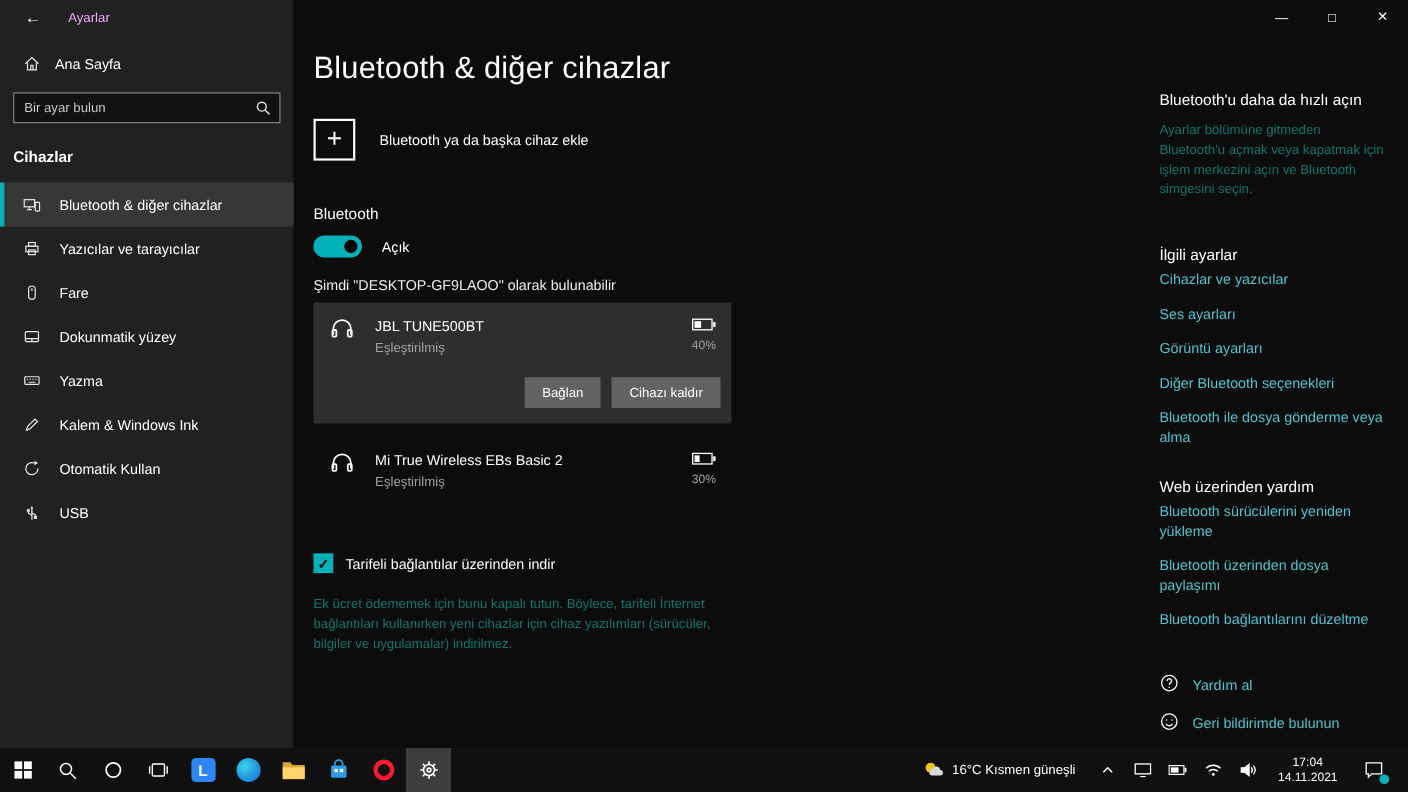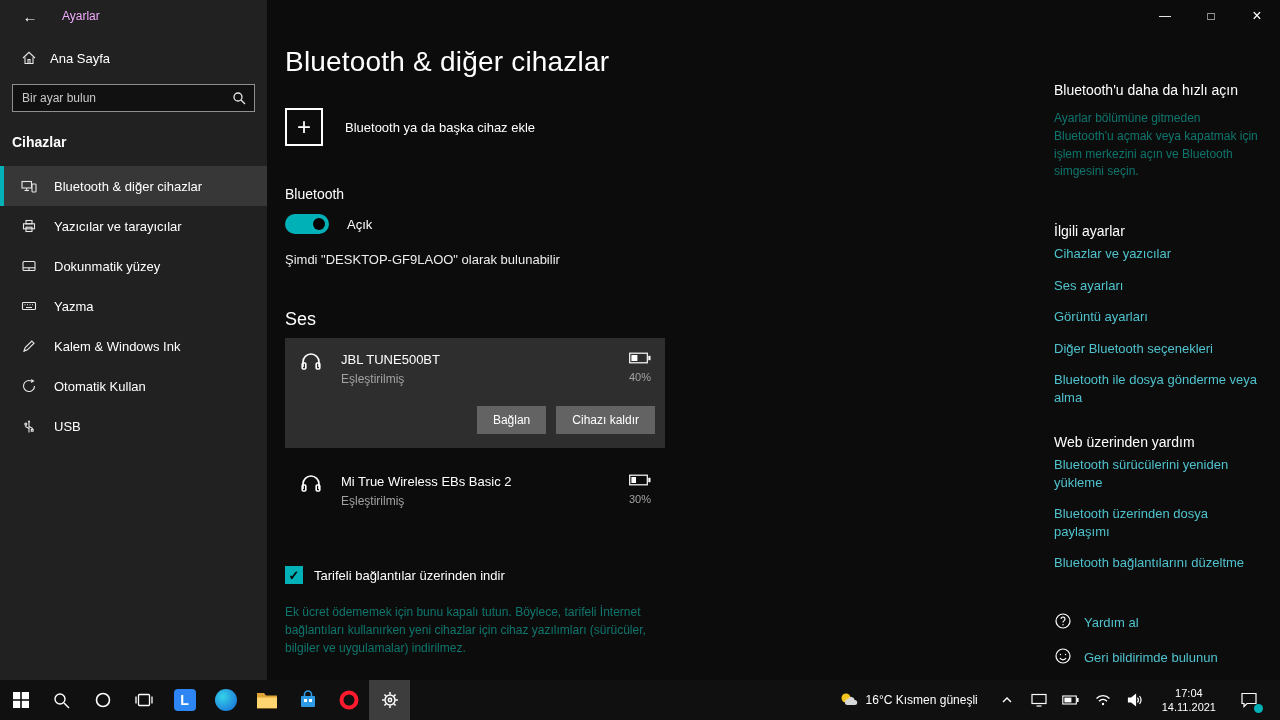--- a/index.html
+++ b/index.html
@@ -151,20 +151,29 @@
                 <rect x="2.5" y="5.8" width="11" height="5"></rect>
                 <rect x="5" y="2.5" width="6" height="3.3"></rect>
                 <rect x="5" y="9.2" width="6" height="4.3"></rect>
               </svg>
           </span>
           <span>Yazıcılar ve tarayıcılar</span>
         </div>
         <div class="nav-item">
           <span class="nav-ic">
             <svg width="16" height="16" viewBox="0 0 16 16" fill="none" stroke="#e8e8e8" stroke-width="1.1">
+                <rect x="5" y="2" width="6" height="12" rx="3"></rect>
+                <path d="M8 4 v2.5"></path>
+              </svg>
+          </span>
+          <span>Fare</span>
+        </div>
+        <div class="nav-item">
+          <span class="nav-ic">
+            <svg width="16" height="16" viewBox="0 0 16 16" fill="none" stroke="#e8e8e8" stroke-width="1.1">
                 <rect x="2" y="3.5" width="12" height="9" rx="1"></rect>
                 <path d="M2 9.8 h12"></path>
                 <path d="M8 9.8 v2.7"></path>
               </svg>
           </span>
           <span>Dokunmatik yüzey</span>
         </div>
         <div class="nav-item">
           <span class="nav-ic">
             <svg width="16" height="16" viewBox="0 0 16 16" fill="none" stroke="#e8e8e8" stroke-width="1.1">
@@ -232,21 +241,20 @@
 
           <div class="bt-label">Bluetooth</div>
           <div class="toggle-row">
             <span class="toggle">
                 <span class="knob"></span>
               </span>
             <span class="toggle-state">Açık</span>
           </div>
           <div class="discoverable">Şimdi "DESKTOP-GF9LAOO" olarak bulunabilir</div>
 
-          <div class="sec-title">Ses</div>
 
           <div class="device-card selected">
             <div class="device-row">
               <span>
                 <svg width="24" height="24" viewBox="0 0 24 24" fill="none" stroke="#fff" stroke-width="1.6">
                     <path d="M4 17 v-5 a8 8 0 0 1 16 0 v5"></path>
                     <rect x="3.2" y="13" width="3.6" height="6" rx="1"></rect>
                     <rect x="17.2" y="13" width="3.6" height="6" rx="1"></rect>
                   </svg>
               </span>

